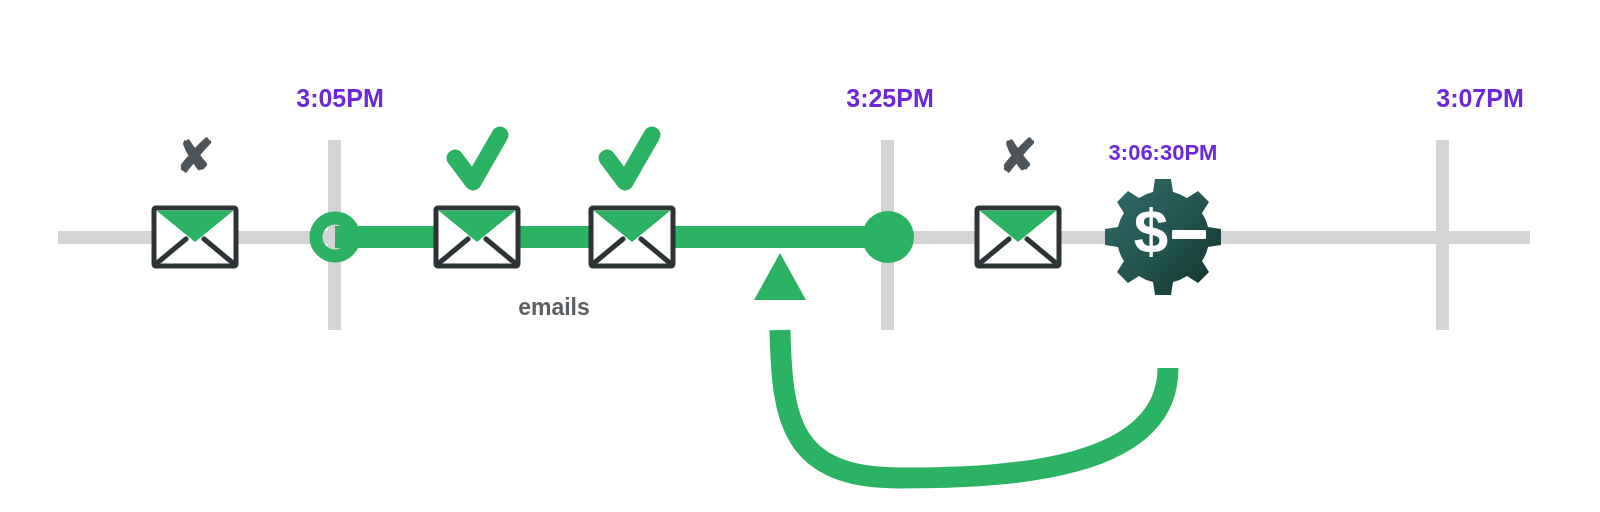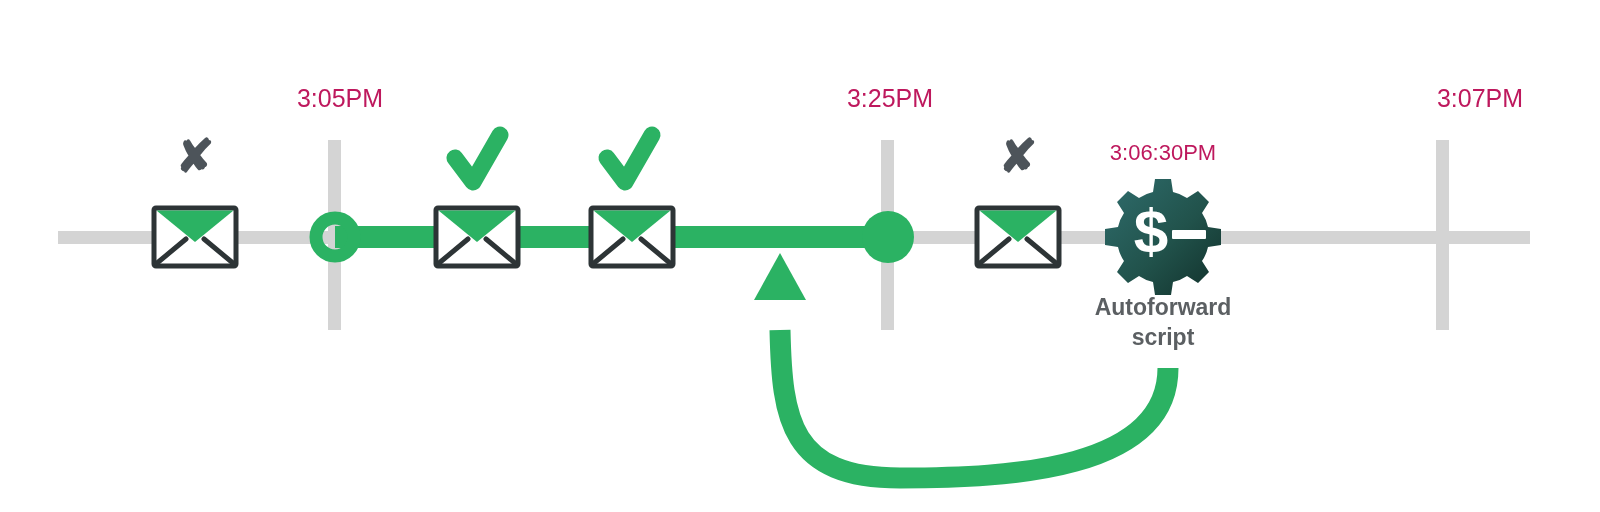--- a/index.html
+++ b/index.html
@@ -6,22 +6,22 @@
   body{
     width:1600px;height:512px;
     background:#ffffff;
     font-family:"Liberation Sans", sans-serif;
     overflow:hidden;
   }
   #stage{position:relative;width:1600px;height:512px;}
   #stage svg{position:absolute;top:0;left:0;}
   .tlabel{
     position:absolute;
-    font-weight:normal;
-    color:#be185d;
+    font-weight:bold;
+    color:#6d28d9;
     white-space:nowrap;
     transform:translateX(-50%);
     letter-spacing:0px;
   }
   .axis-time{font-size:25px;}
   .event-time{font-size:22px;text-align:center;}
   .caption{
     position:absolute;
     font-weight:bold;
     font-size:23px;
@@ -144,20 +144,17 @@
   <div class="tlabel axis-time" style="left:340px;top:84px;">3:05PM</div>
   <div class="tlabel axis-time" style="left:890px;top:84px;">3:25PM</div>
   <div class="tlabel axis-time" style="left:1443px;top:84px;margin-left:37px;">3:07PM</div>
 
   <div class="tlabel event-time" style="left:1163px;top:140px;">3:06:30PM</div>
 
   <div class="xmark" style="left:195px;top:129px;">✘</div>
   <div class="xmark" style="left:1018px;top:129px;">✘</div>
 
   <div class="caption" style="left:554px;top:292px;">
+    <div>emails</div>
   </div>
 
-  <div class="caption" style="left:1163px;top:292px;">
-    <div>Autoforward</div>
-    <div>script</div>
-  </div>
 
 </div>
 
 </body></html>

